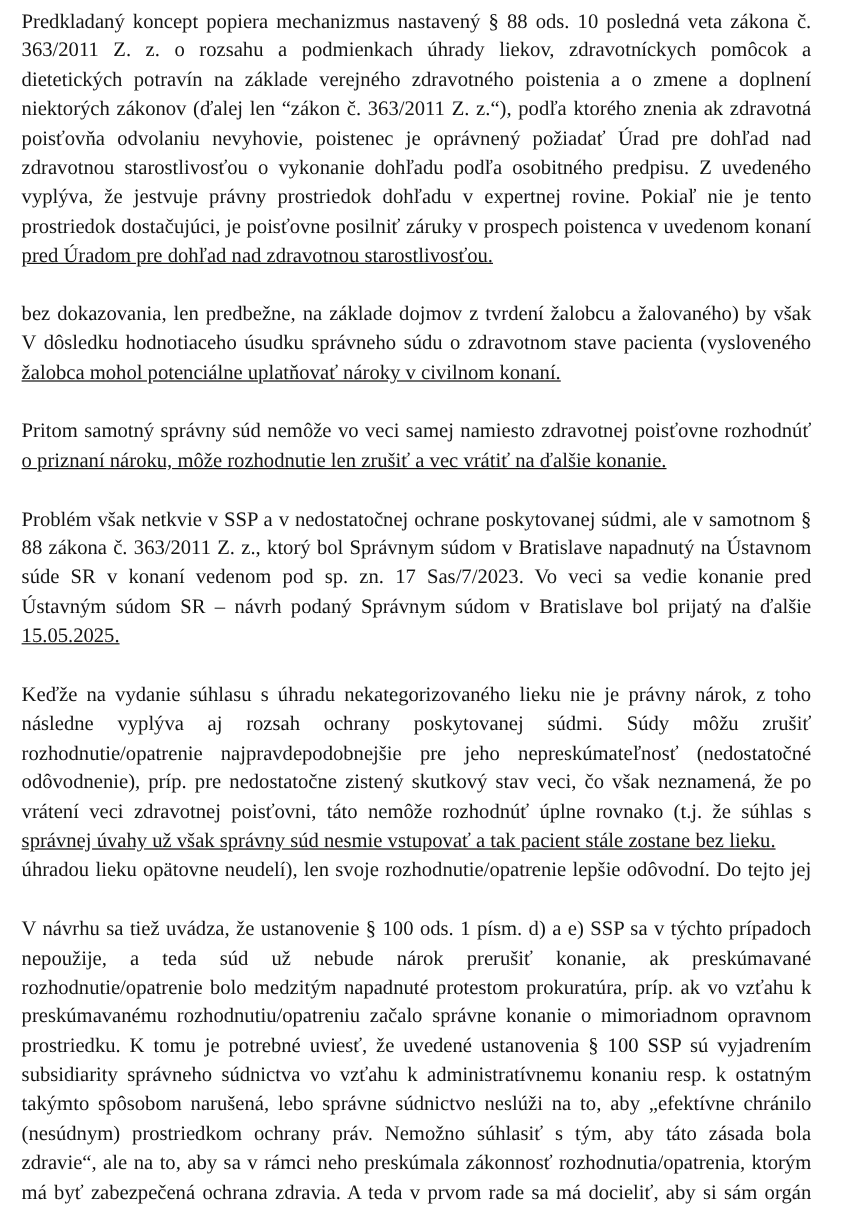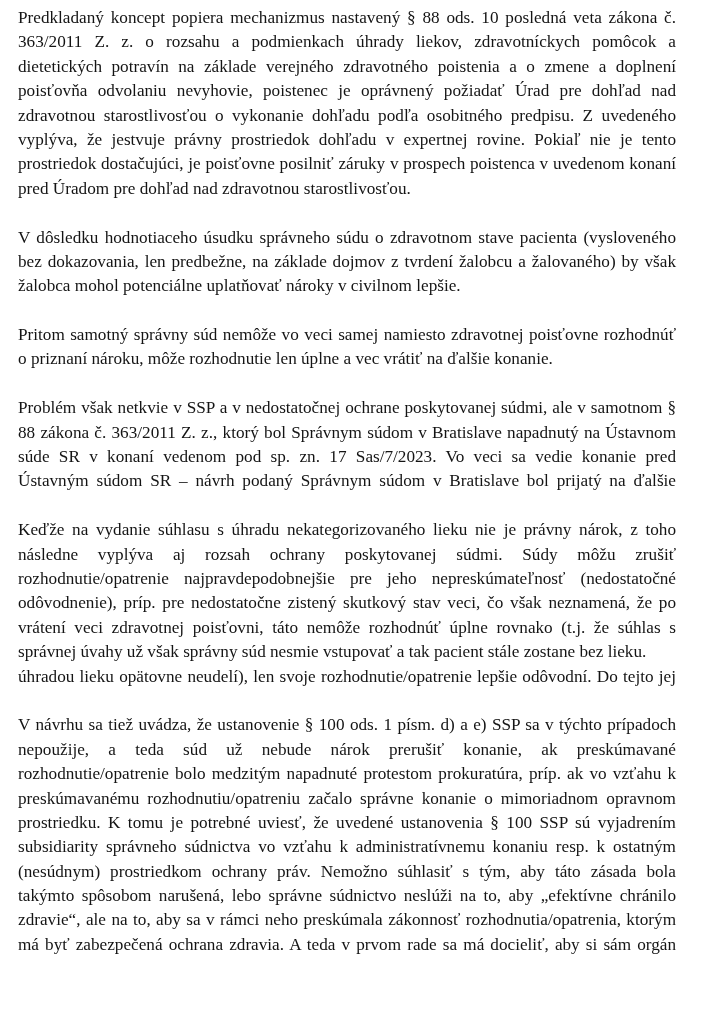--- a/index.html
+++ b/index.html
@@ -30,65 +30,68 @@
     height: 24.4px;
     line-height: 24.4px;
     white-space: nowrap;
     text-align: justify;
     text-align-last: justify;
     overflow: visible;
   }
   .line.last {
     text-align: left;
     text-align-last: left;
+    text-decoration: underline;
   }
 </style>
 </head>
 <body>
 
 <div id="doc">
   <div class="para">
       <span class="line">Predkladaný koncept popiera mechanizmus nastavený § 88 ods. 10 posledná veta zákona č.</span>
       <span class="line">363/2011 Z. z. o rozsahu a podmienkach úhrady liekov, zdravotníckych pomôcok a</span>
       <span class="line">dietetických potravín na základe verejného zdravotného poistenia a o zmene a doplnení</span>
+      <span class="line">niektorých zákonov (ďalej len “zákon č. 363/2011 Z. z.“), podľa ktorého znenia ak zdravotná</span>
       <span class="line">poisťovňa odvolaniu nevyhovie, poistenec je oprávnený požiadať Úrad pre dohľad nad</span>
       <span class="line">zdravotnou starostlivosťou o vykonanie dohľadu podľa osobitného predpisu. Z uvedeného</span>
       <span class="line">vyplýva, že jestvuje právny prostriedok dohľadu v expertnej rovine. Pokiaľ nie je tento</span>
       <span class="line">prostriedok dostačujúci, je poisťovne posilniť záruky v prospech poistenca v uvedenom konaní</span>
       <span class="line last">pred Úradom pre dohľad nad zdravotnou starostlivosťou.</span>
     </div>
   <div class="para">
+      <span class="line">bez dokazovania, len predbežne, na základe dojmov z tvrdení žalobcu a žalovaného) by však</span>
       <span class="line">V dôsledku hodnotiaceho úsudku  správneho súdu o zdravotnom stave pacienta (vysloveného</span>
-      <span class="line">bez dokazovania, len predbežne, na základe dojmov z tvrdení žalobcu a žalovaného) by však</span>
-      <span class="line last">žalobca mohol potenciálne uplatňovať nároky v civilnom lepšie.</span>
+      <span class="line last">žalobca mohol potenciálne uplatňovať nároky v civilnom konaní.</span>
     </div>
   <div class="para">
       <span class="line">Pritom samotný správny súd nemôže vo veci samej namiesto zdravotnej poisťovne rozhodnúť</span>
-      <span class="line last">o priznaní nároku, môže rozhodnutie len úplne a vec vrátiť na ďalšie konanie.</span>
+      <span class="line last">o priznaní nároku, môže rozhodnutie len zrušiť a vec vrátiť na ďalšie konanie.</span>
     </div>
   <div class="para">
       <span class="line">Problém však netkvie v SSP a v nedostatočnej ochrane poskytovanej súdmi, ale v samotnom §</span>
       <span class="line">88 zákona č. 363/2011 Z. z., ktorý bol Správnym súdom v Bratislave napadnutý na Ústavnom</span>
       <span class="line">súde SR v konaní vedenom pod sp. zn. 17 Sas/7/2023. Vo veci sa vedie konanie pred</span>
       <span class="line">Ústavným súdom SR – návrh podaný Správnym súdom v Bratislave bol prijatý na ďalšie</span>
+      <span class="line last">15.05.2025.</span>
     </div>
   <div class="para">
       <span class="line">Keďže na vydanie súhlasu s úhradu nekategorizovaného lieku nie je právny nárok, z toho</span>
       <span class="line">následne vyplýva aj rozsah ochrany poskytovanej súdmi. Súdy môžu zrušiť</span>
       <span class="line">rozhodnutie/opatrenie najpravdepodobnejšie pre jeho nepreskúmateľnosť (nedostatočné</span>
       <span class="line">odôvodnenie), príp. pre nedostatočne zistený skutkový stav veci, čo však neznamená, že po</span>
       <span class="line">vrátení veci zdravotnej poisťovni, táto nemôže rozhodnúť úplne rovnako (t.j. že súhlas s</span>
       <span class="line last">správnej úvahy už však správny súd nesmie vstupovať a tak pacient stále zostane bez lieku.</span>
       <span class="line">úhradou lieku opätovne neudelí), len svoje rozhodnutie/opatrenie lepšie odôvodní. Do tejto jej</span>
     </div>
   <div class="para">
       <span class="line">V návrhu sa tiež uvádza, že ustanovenie § 100 ods. 1 písm. d) a e) SSP sa v týchto prípadoch</span>
       <span class="line">nepoužije, a teda súd už nebude nárok prerušiť konanie, ak preskúmavané</span>
       <span class="line">rozhodnutie/opatrenie bolo medzitým napadnuté protestom prokuratúra, príp. ak vo vzťahu k</span>
       <span class="line">preskúmavanému rozhodnutiu/opatreniu začalo správne konanie o mimoriadnom opravnom</span>
       <span class="line">prostriedku. K tomu je potrebné uviesť, že uvedené ustanovenia § 100 SSP sú vyjadrením</span>
       <span class="line">subsidiarity správneho súdnictva vo vzťahu k administratívnemu konaniu resp. k ostatným</span>
+      <span class="line">takýmto spôsobom narušená, lebo správne súdnictvo neslúži na to, aby „efektívne chránilo</span>
       <span class="line">(nesúdnym) prostriedkom ochrany práv. Nemožno súhlasiť s tým, aby táto zásada bola</span>
-      <span class="line">takýmto spôsobom narušená, lebo správne súdnictvo neslúži na to, aby „efektívne chránilo</span>
       <span class="line">zdravie“, ale na to, aby sa v rámci neho preskúmala zákonnosť rozhodnutia/opatrenia, ktorým</span>
       <span class="line">má byť zabezpečená ochrana zdravia. A teda v prvom rade sa má docieliť, aby si sám orgán</span>
     </div>
 </div>
 
 </body></html>

